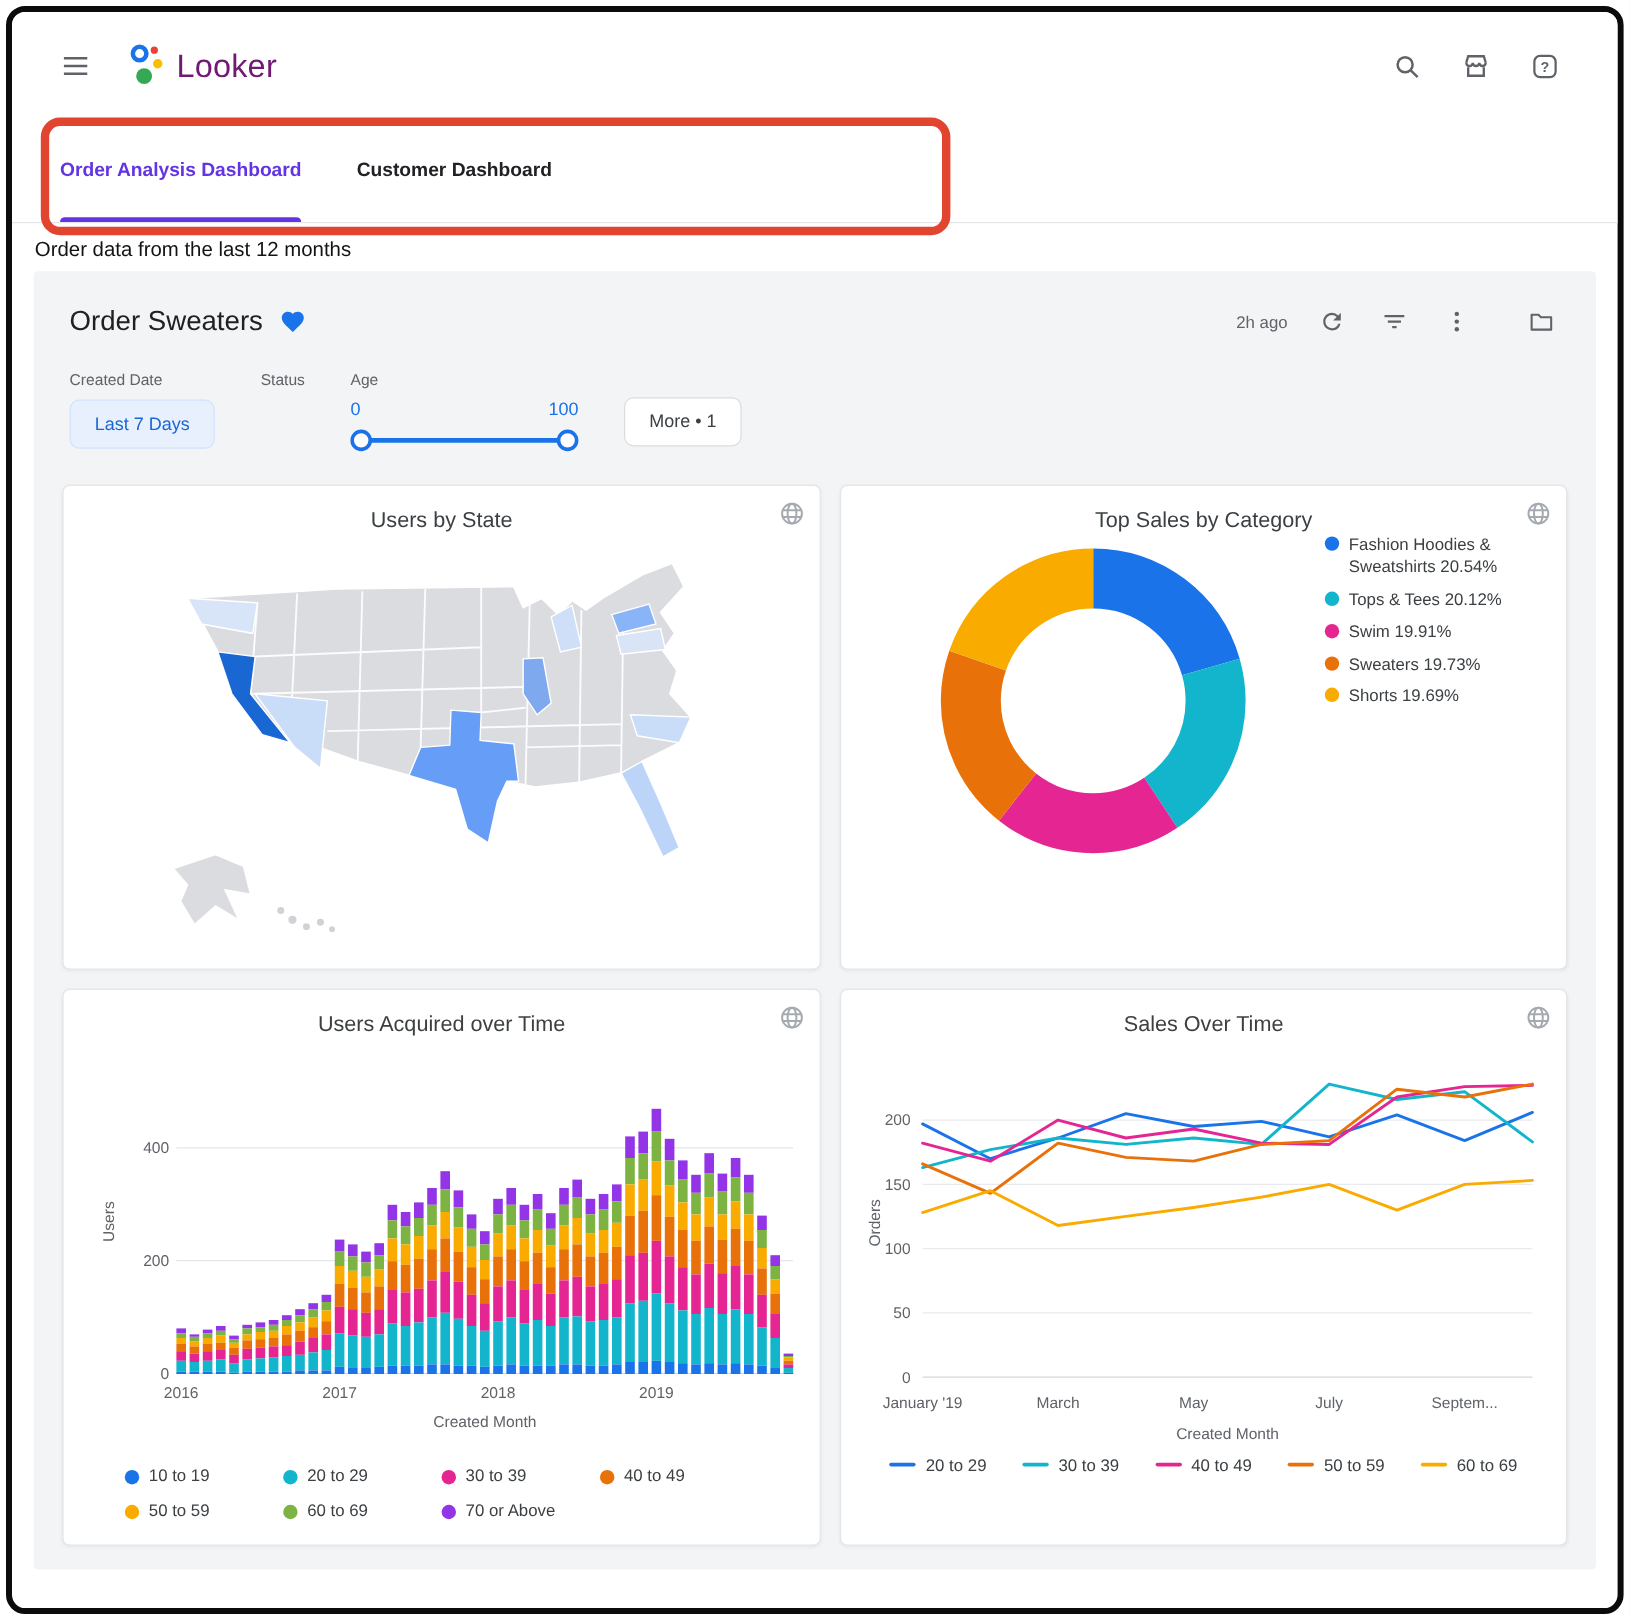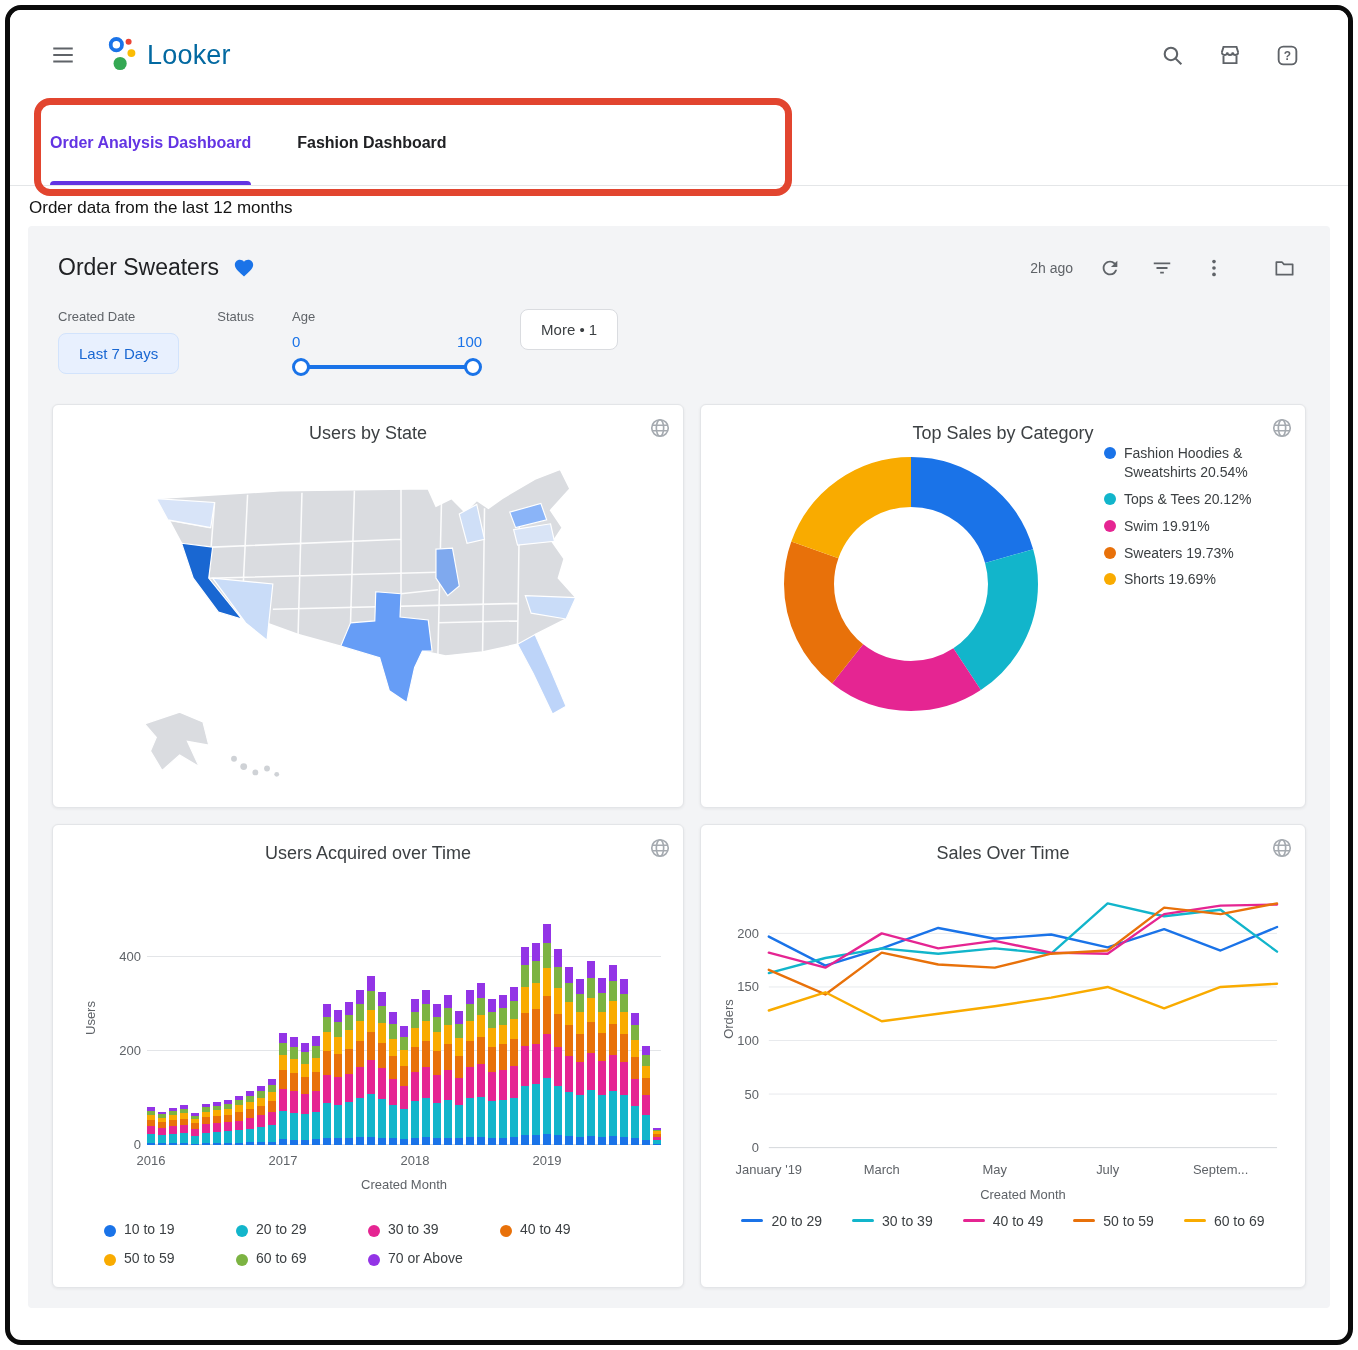--- a/index.html
+++ b/index.html
@@ -3,21 +3,21 @@
 <meta charset="utf-8">
 <style>
   * { box-sizing: border-box; }
   body { margin:0; background:#ffffff; font-family:"Liberation Sans", sans-serif; color:#202124; }
   .frame { position:relative; width:1348px; height:1340px; margin:5px; border:5px solid #0b0b0b; border-radius:16px; overflow:hidden; background:#fff; }
 
   
   .topbar { display:flex; align-items:center; height:90px; padding:0 44px 0 36px; background:#fff; }
   .icon-btn { background:none; border:none; padding:4px; cursor:pointer; display:flex; align-items:center; justify-content:center; }
   .logo { display:flex; align-items:center; gap:9px; margin-left:26px; cursor:pointer; }
-  .logo-word { font-size:27px; color:#0369a1; letter-spacing:.2px; }
+  .logo-word { font-size:27px; color:#701a75; letter-spacing:.2px; }
   .topbar-right { margin-left:auto; display:flex; align-items:center; gap:24px; }
 
   
   .tabs { display:flex; gap:46px; padding:0 40px; height:86px; align-items:stretch; border-bottom:1px solid #E4E6E8; background:#fff; }
   .tab { display:flex; align-items:center; font-size:16px; font-weight:700; color:#202124; position:relative; cursor:pointer; white-space:nowrap; }
   .tab.active { color:#6334E3; }
   .tab.active::after { content:""; position:absolute; bottom:0; left:0; right:0; height:4px; background:#6334E3; border-radius:4px 4px 0 0; }
 
   
   .annotation-box { position:absolute; left:24px; top:88px; width:758px; height:98px; border:7px solid #E2452F; border-radius:16px; pointer-events:none; z-index:10; }
@@ -32,21 +32,21 @@
   .dash-actions { margin-left:auto; display:flex; align-items:center; gap:22px; }
   .updated-text { font-size:14px; color:#5F6368; }
   .folder-gap { margin-left:18px; }
 
   
   .filters { display:flex; align-items:flex-start; gap:38px; margin:26px 0 0 6px; }
   .filter-label { font-size:13px; color:#5F6368; margin-bottom:9px; }
   .chip-row { display:flex; gap:14px; }
   .chip { font-size:15px; font-family:"Liberation Sans",sans-serif; color:#3C4043; background:#fff; border:1px solid #DADCE0; border-radius:8px; padding:11px 20px; cursor:pointer; }
   .chip.selected { background:#E8F0FE; border-color:#D2E3FC; color:#1967D2; }
-  .more-chip { }
+  .more-chip { margin-top:22px; }
   .age-group { width:190px; }
   .age-values { display:flex; justify-content:space-between; font-size:15px; color:#1A73E8; margin:2px 0 8px; }
   .slider-track { position:relative; height:18px; cursor:pointer; }
   .slider-line { position:absolute; left:8px; right:8px; top:7px; height:4px; background:#1A73E8; border-radius:2px; }
   .slider-handle { position:absolute; top:0; width:18px; height:18px; border-radius:50%; background:#fff; border:3px solid #1A73E8; cursor:grab; }
   .slider-handle.left { left:0; } .slider-handle.right { right:0; }
 
   
   .grid { display:grid; grid-template-columns:632px 1fr; gap:16px; margin-top:28px; }
   .tile { position:relative; background:#fff; border:1px solid #E3E5E8; border-radius:6px; box-shadow:0 1px 3px rgba(60,64,67,.08); padding:14px 16px; overflow:hidden; }
@@ -123,21 +123,21 @@
         <svg width="25" height="25" viewBox="0 0 24 24">
           <rect x="3.5" y="3.5" width="17" height="17" rx="4.5" fill="none" stroke="#5F6368" stroke-width="1.8"></rect>
           <text x="12" y="16.2" text-anchor="middle" font-size="11.5" font-weight="bold" fill="#5F6368" font-family="Liberation Sans, sans-serif">?</text>
         </svg>
       </button>
     </div>
   </header>
 
   <nav class="tabs">
     <div class="tab active">Order Analysis Dashboard</div>
-    <div class="tab">Fashion Dashboard</div>
+    <div class="tab">Customer Dashboard</div>
   </nav>
 
   <div class="annotation-box"></div>
 
   <div class="subtitle">Order data from the last 12 months</div>
 
   <main class="dashboard">
 
     <div class="dash-header">
       <h1 class="dash-title">Order Sweaters</h1>

